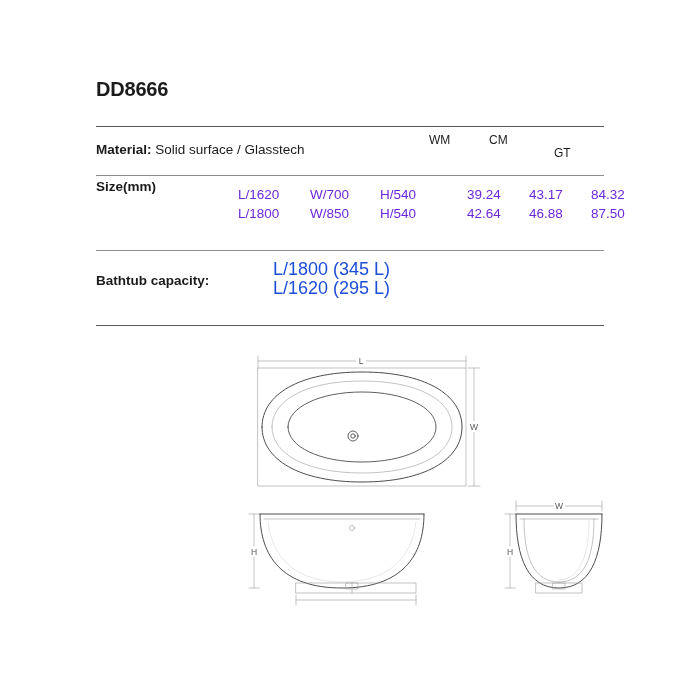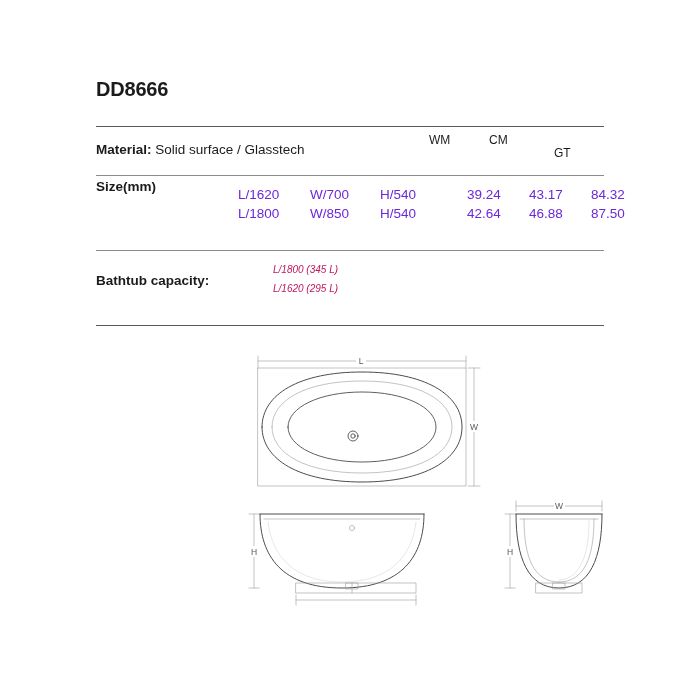--- a/index.html
+++ b/index.html
@@ -123,24 +123,23 @@
   .cap-row .label {
     position: absolute;
     left: 0;
     top: 22px;
     text-align: center;
   }
   .cap-vals {
     position: absolute;
     left: 177px;
     top: 9px;
-    font-size: 10px;
+    font-size: 18px;
     line-height: 19px;
-    color: #be185d;
-    font-style: italic;
+    color: #1d4ed8;
   }
 
   
   .drawings {
     position: absolute;
     left: 0;
     top: 350px;
     width: 700px;
     height: 290px;
   }

